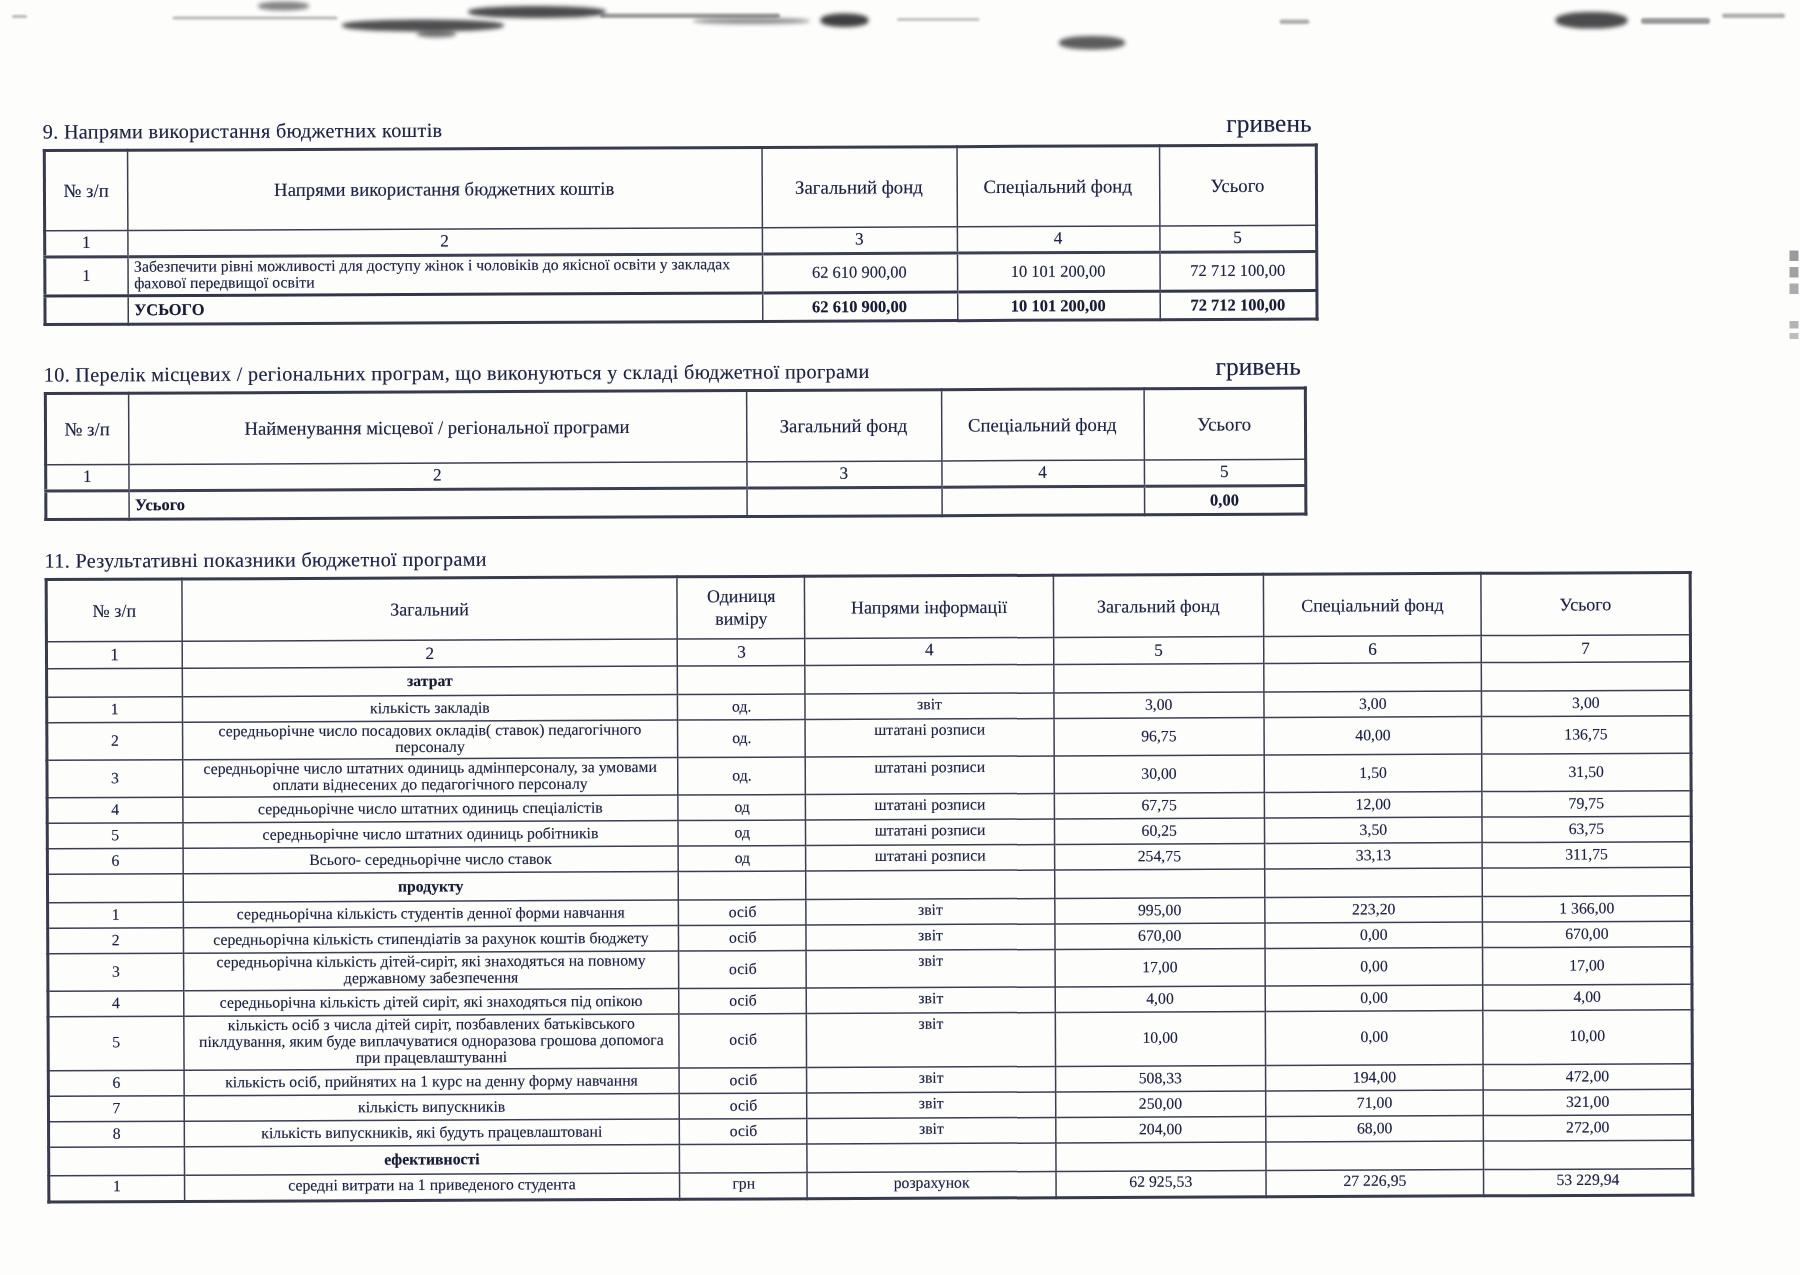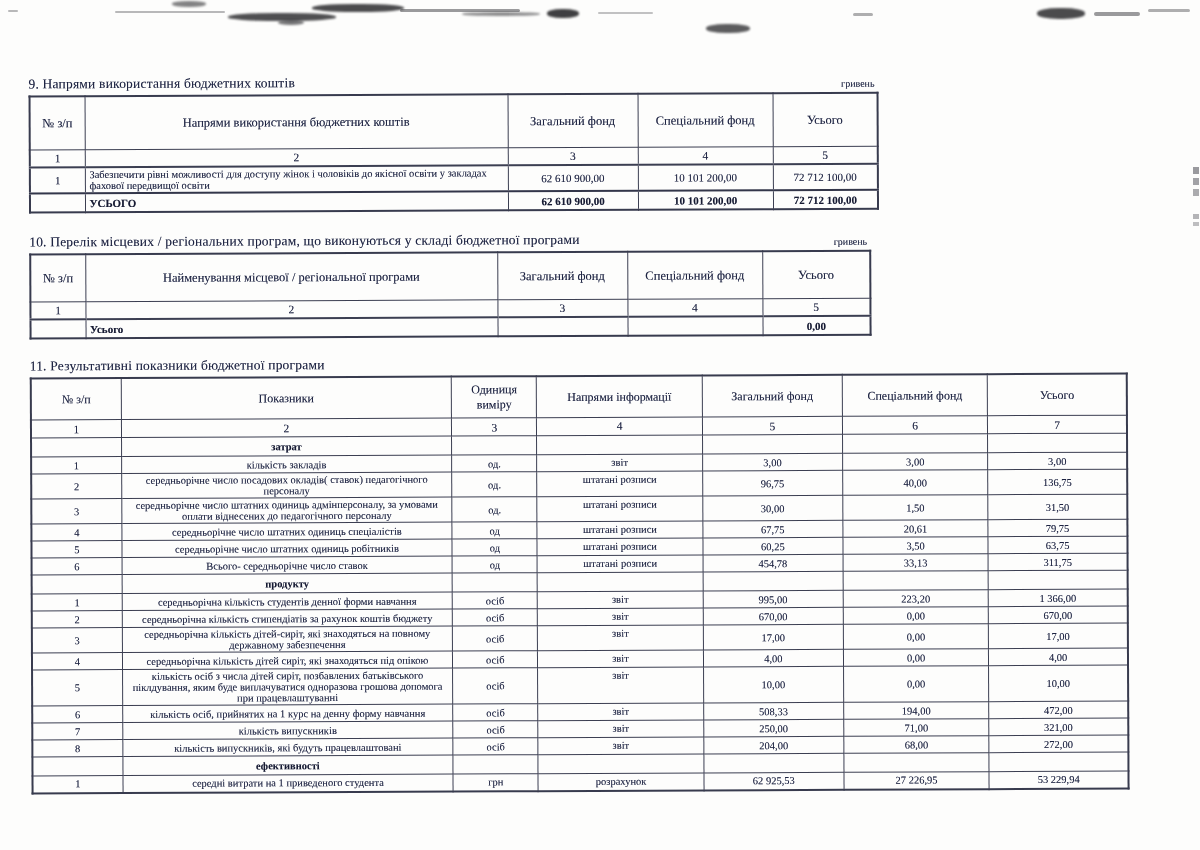--- a/index.html
+++ b/index.html
@@ -15,21 +15,21 @@
   .smudge { position:absolute; background:#1f1f22; filter:blur(1.3px); border-radius:45%; }
   .streak { position:absolute; background:#3a3a3e; filter:blur(0.7px); border-radius:2px; }
   .tick   { position:absolute; background:#4a4a52; filter:blur(0.4px); width:6px; }
 
   .sheet {
     position:absolute; left:30px; top:74px; width:1104px;
     transform:rotate(-0.25deg);
   }
   .sec-head { display:flex; justify-content:space-between; align-items:flex-end; }
   .sec-title { font-size:13.5px; letter-spacing:0.2px; }
-  .currency { font-size:10px; padding-right:2px; }
+  .currency { font-size:17px; padding-right:2px; }
 
   table.t { border-collapse:collapse; margin-top:3px; table-layout:fixed; border:2px solid #383b4e; }
   .t th, .t td {
     border:1px solid #3c3f52;
     font-weight:normal;
     text-align:center;
     vertical-align:middle;
     padding:1px 4px;
     overflow:hidden;
   }
@@ -184,21 +184,21 @@
           <col style="width:330px">
           <col style="width:85px">
           <col style="width:165px">
           <col style="width:140px">
           <col style="width:145px">
           <col style="width:139px">
       </colgroup>
       <thead>
         <tr class="head-row">
           <th>№ з/п</th>
-          <th>Показники</th>
+          <th>Загальний</th>
           <th>Одиниця виміру</th>
           <th>Напрями інформації</th>
           <th>Загальний фонд</th>
           <th>Спеціальний фонд</th>
           <th>Усього</th>
         </tr>
         <tr class="num-row">
           <td>1</td>
           <td>2</td>
           <td>3</td>
@@ -244,38 +244,38 @@
             <td>30,00</td>
             <td>1,50</td>
             <td>31,50</td>
           </tr>
           <tr>
             <td>4</td>
             <td>середньорічне число штатних одиниць спеціалістів</td>
             <td>од</td>
             <td>штатані розписи</td>
             <td>67,75</td>
-            <td>20,61</td>
+            <td>12,00</td>
             <td>79,75</td>
           </tr>
           <tr>
             <td>5</td>
             <td>середньорічне число штатних одиниць робітників</td>
             <td>од</td>
             <td>штатані розписи</td>
             <td>60,25</td>
             <td>3,50</td>
             <td>63,75</td>
           </tr>
           <tr>
             <td>6</td>
             <td>Всього- середньорічне число ставок</td>
             <td>од</td>
             <td>штатані розписи</td>
-            <td>454,78</td>
+            <td>254,75</td>
             <td>33,13</td>
             <td>311,75</td>
           </tr>
         </tbody>
       <tbody>
         <tr class="group-row">
           <td></td>
           <td>продукту</td>
           <td></td>
           <td></td>

